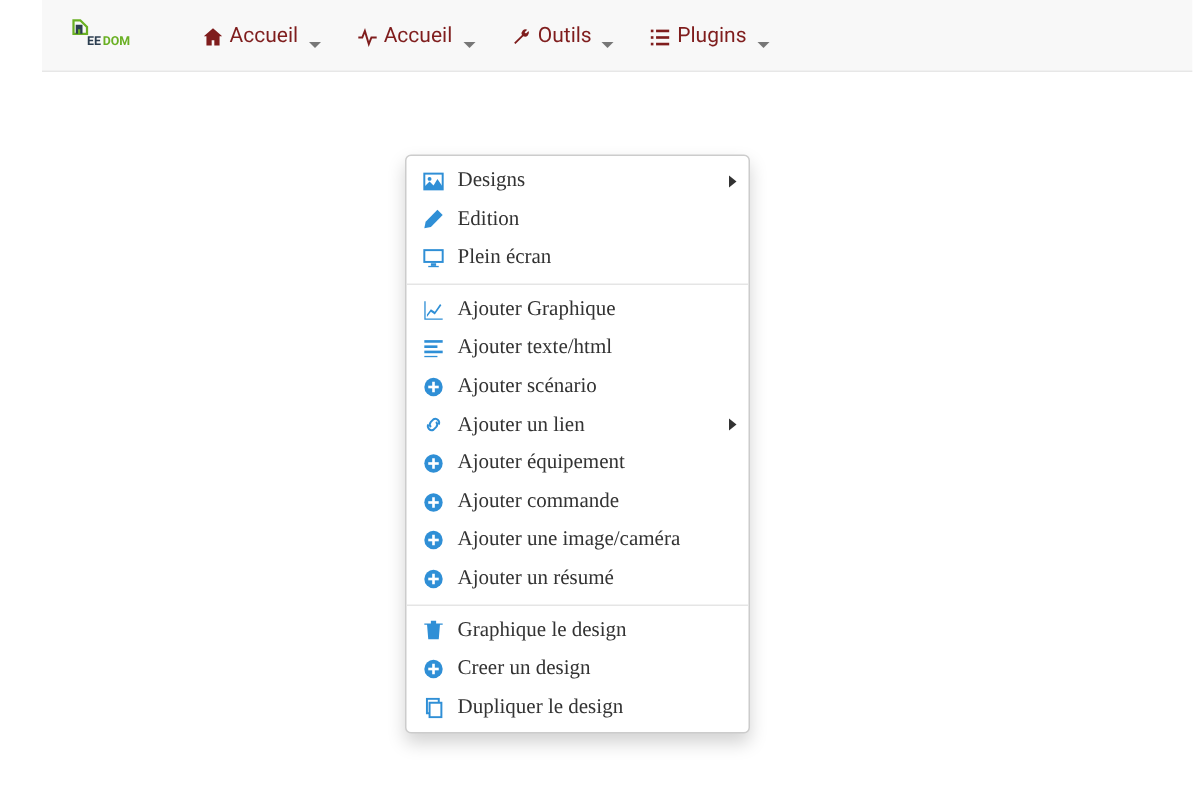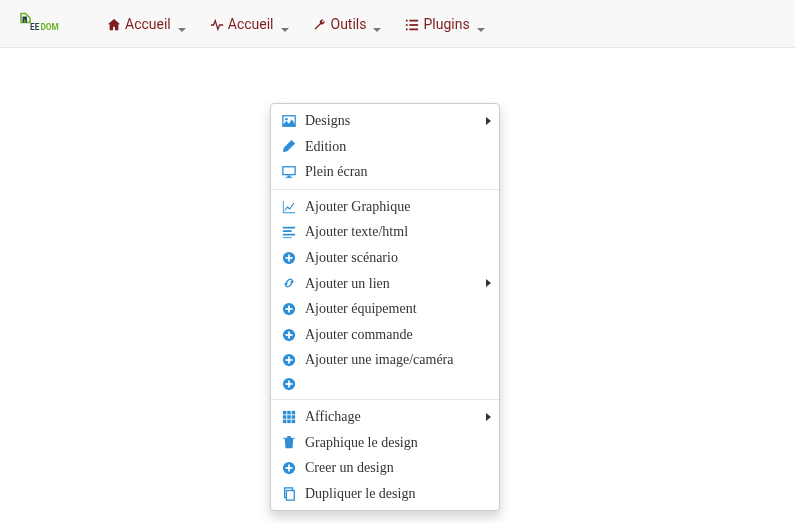--- a/index.html
+++ b/index.html
@@ -1,18 +1,18 @@
 <!DOCTYPE html>
 <html><head>
   <meta charset="utf-8">
   <style>
     * { margin: 0; padding: 0; box-sizing: border-box; }
     body { font-family: -apple-system, BlinkMacSystemFont, "Segoe UI", Roboto, Helvetica, Arial, sans-serif; font-size: 14px; background: #fff; color: #333; width: 795px; height: 523px; overflow: hidden; }
     
-    .navbar { display: flex; align-items: center; height: 48px; border-bottom: 1px solid #e7e7e7; background: #f8f8f8; padding: 0 15px; }
+    .navbar { display: flex; align-items: center; height: 48px; border-bottom: 1px solid #e7e7e7; background: #f8f8f8; padding: 0 15px; margin-left: 28px; }
     .logo { display: flex; align-items: center; margin-right: 20px; }
     .logo svg { width: 60px; height: 28px; }
     
     .nav-item { display: flex; align-items: flex-end; padding: 8px 12px; color: #7f1d1d; cursor: pointer; gap: 4px; }
     .nav-icon { width: 14px; height: 14px; display: inline-flex; align-items: center; justify-content: center; }
     .caret { width: 0; height: 0; border-left: 4px solid transparent; border-right: 4px solid transparent; border-top: 4px solid #777; margin-left: 3px; }
     
     .context-menu { position: absolute; left: 270px; top: 103px; width: 230px; background: #fff; border: 1px solid #ccc; box-shadow: 0 6px 12px rgba(0,0,0,.175); border-radius: 4px; padding: 4px 0; }
     .menu-item { display: flex; align-items: center; padding: 3px 10px; cursor: pointer; font-size: 14px; position: relative; line-height: 1.4; font-family: Liberation Serif, serif; }
     .menu-icon { width: 16px; height: 16px; margin-right: 8px; flex-shrink: 0; display: inline-flex; align-items: center; justify-content: center; }
@@ -180,39 +180,23 @@
     <span>Ajouter une image/caméra</span>
   </div>
   <div class="menu-item">
     <span class="menu-icon">
         <svg viewBox="0 0 16 16" width="14" height="14">
           <circle cx="8" cy="8" r="7"></circle>
           <rect x="7" y="4" width="2" height="8" fill="#fff"></rect>
           <rect x="4" y="7" width="8" height="2" fill="#fff"></rect>
         </svg>
       </span>
+    <span>Ajouter un résumé</span>
   </div>
   <div class="menu-separator"></div>
-  <div class="menu-item">
-    <span class="menu-icon">
-        <svg viewBox="0 0 16 16" width="14" height="14">
-          <rect x="1" y="1" width="4" height="4"></rect>
-          <rect x="6" y="1" width="4" height="4"></rect>
-          <rect x="11" y="1" width="4" height="4"></rect>
-          <rect x="1" y="6" width="4" height="4"></rect>
-          <rect x="6" y="6" width="4" height="4"></rect>
-          <rect x="11" y="6" width="4" height="4"></rect>
-          <rect x="1" y="11" width="4" height="4"></rect>
-          <rect x="6" y="11" width="4" height="4"></rect>
-          <rect x="11" y="11" width="4" height="4"></rect>
-        </svg>
-      </span>
-    <span>Affichage</span>
-    <span class="submenu-arrow"></span>
-  </div>
   <div class="menu-item">
     <span class="menu-icon">
         <svg viewBox="0 0 16 16" width="14" height="14">
           <path d="M3 3h10l-1 12H4L3 3zM6 1h4v2H6zM1 3h14v1H1z"></path>
         </svg>
       </span>
     <span>Graphique le design</span>
   </div>
   <div class="menu-item">
     <span class="menu-icon">

